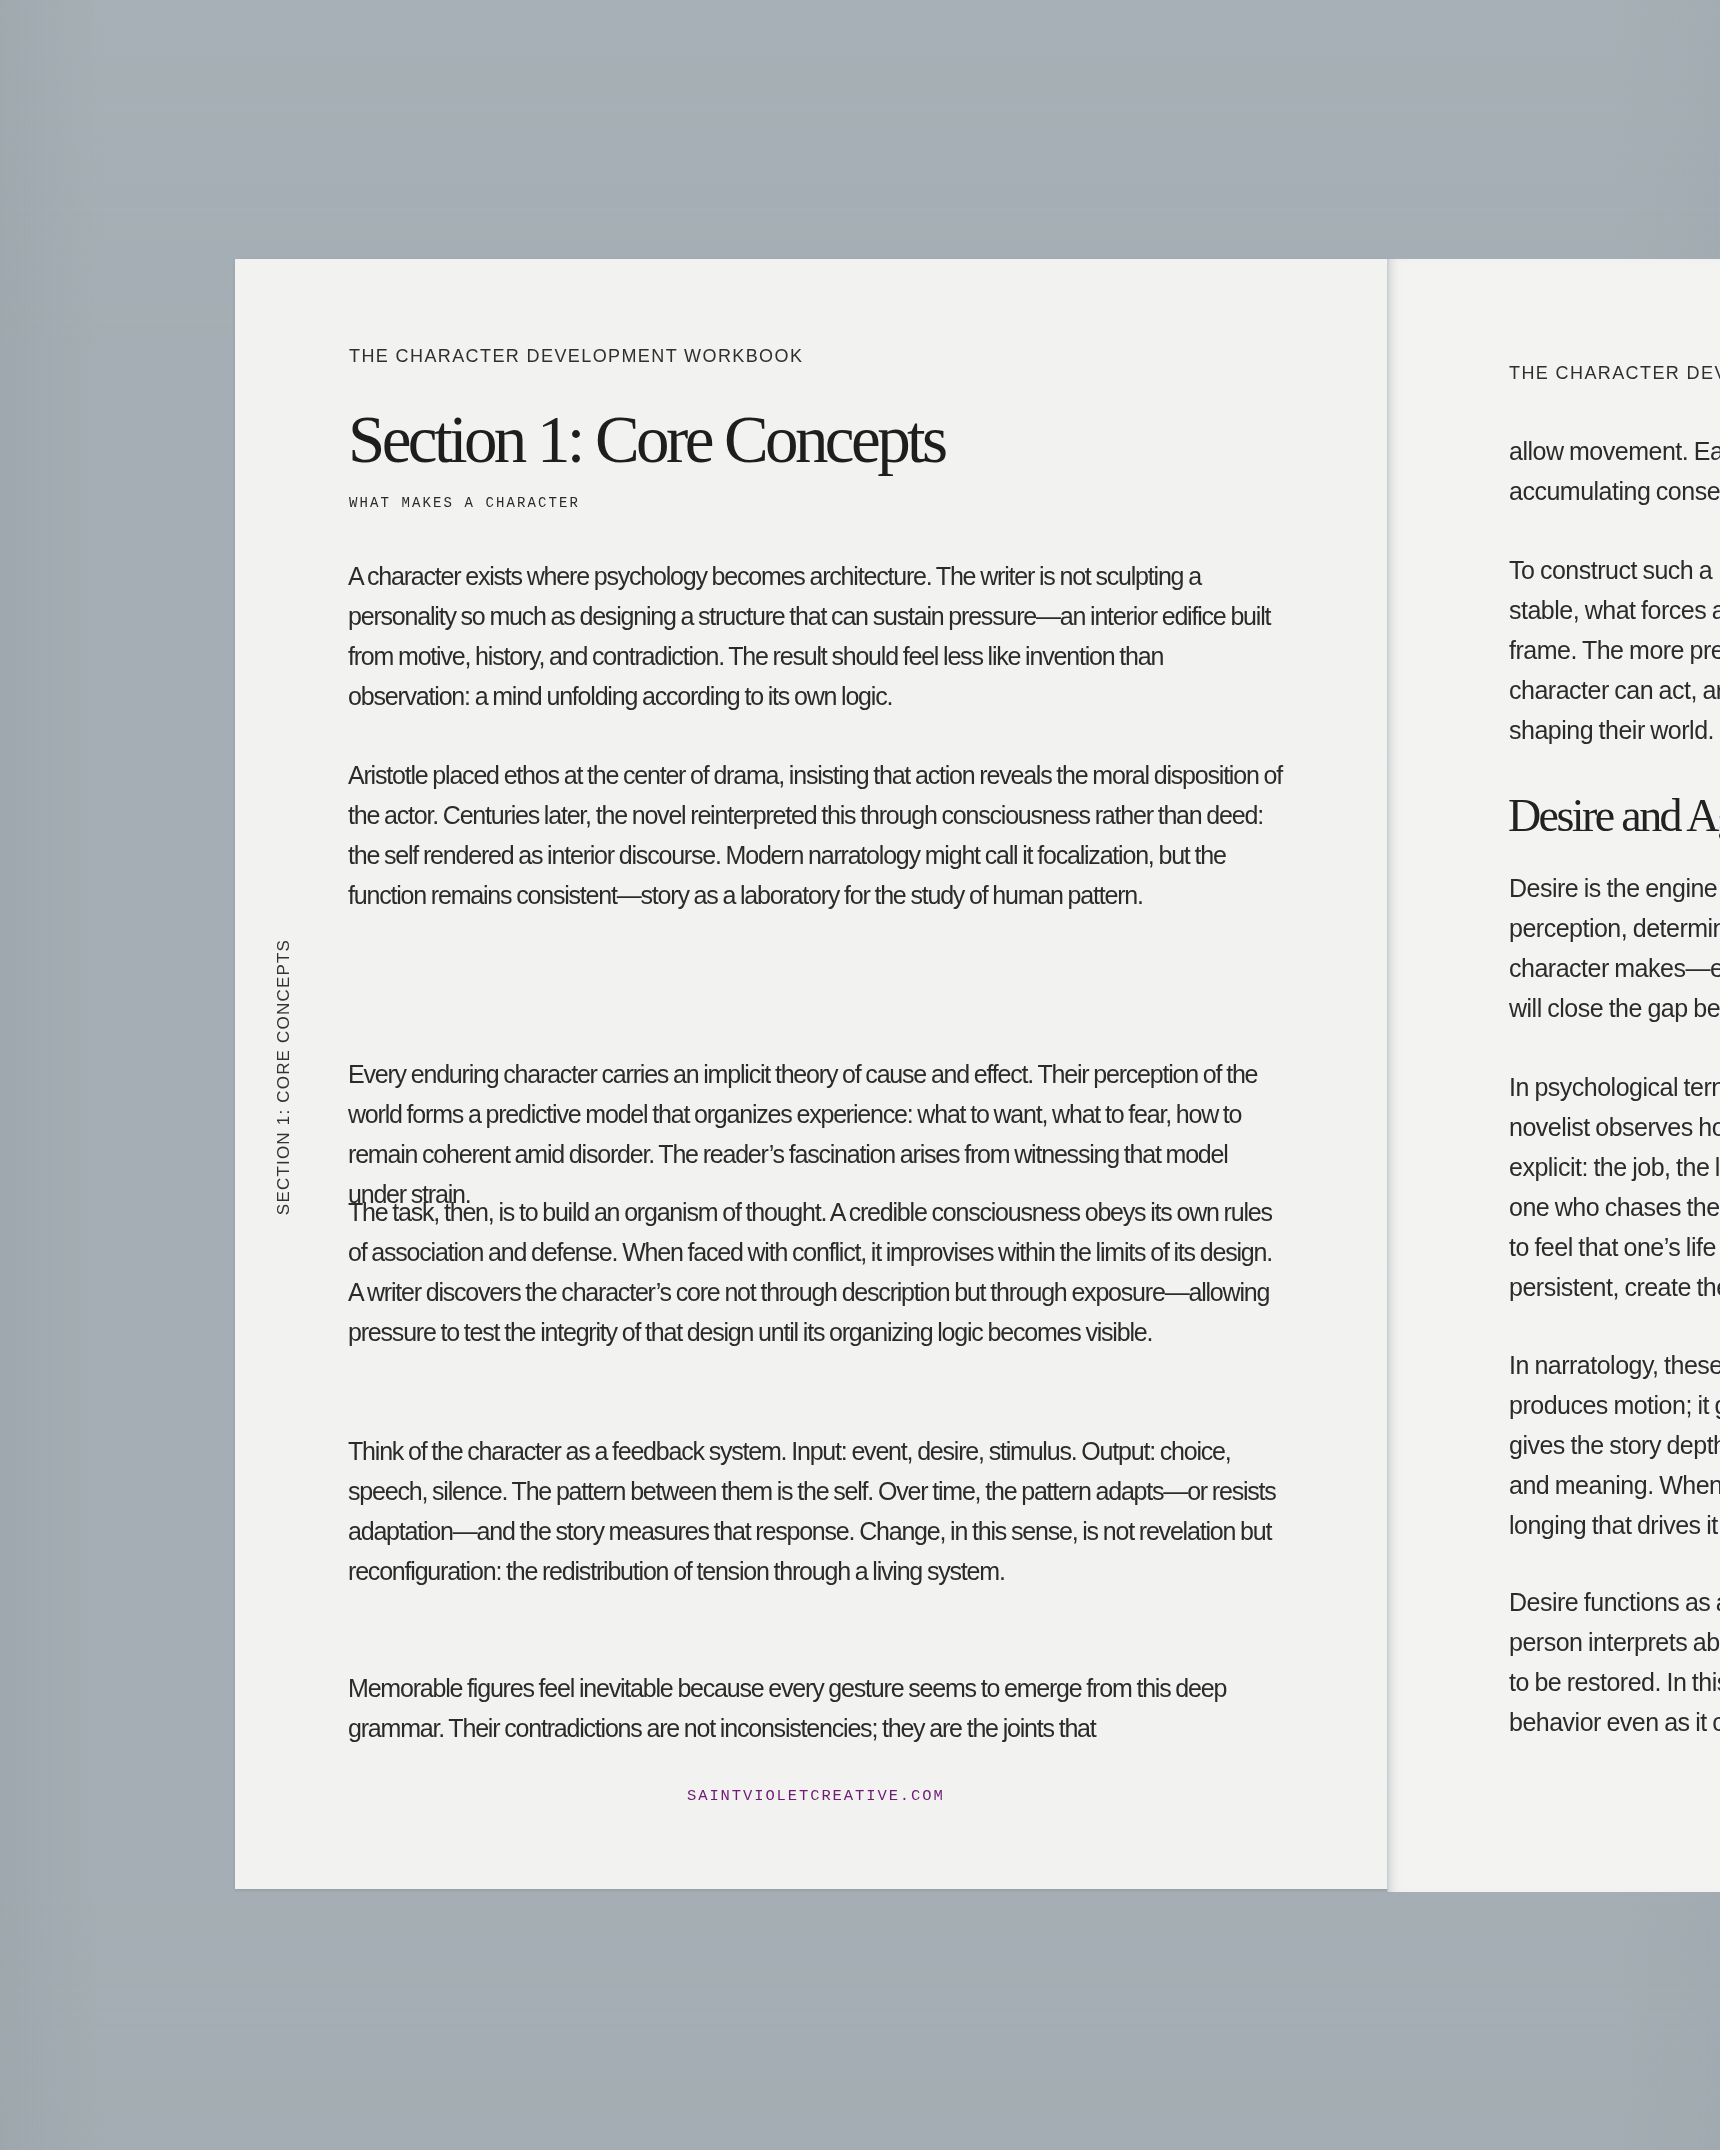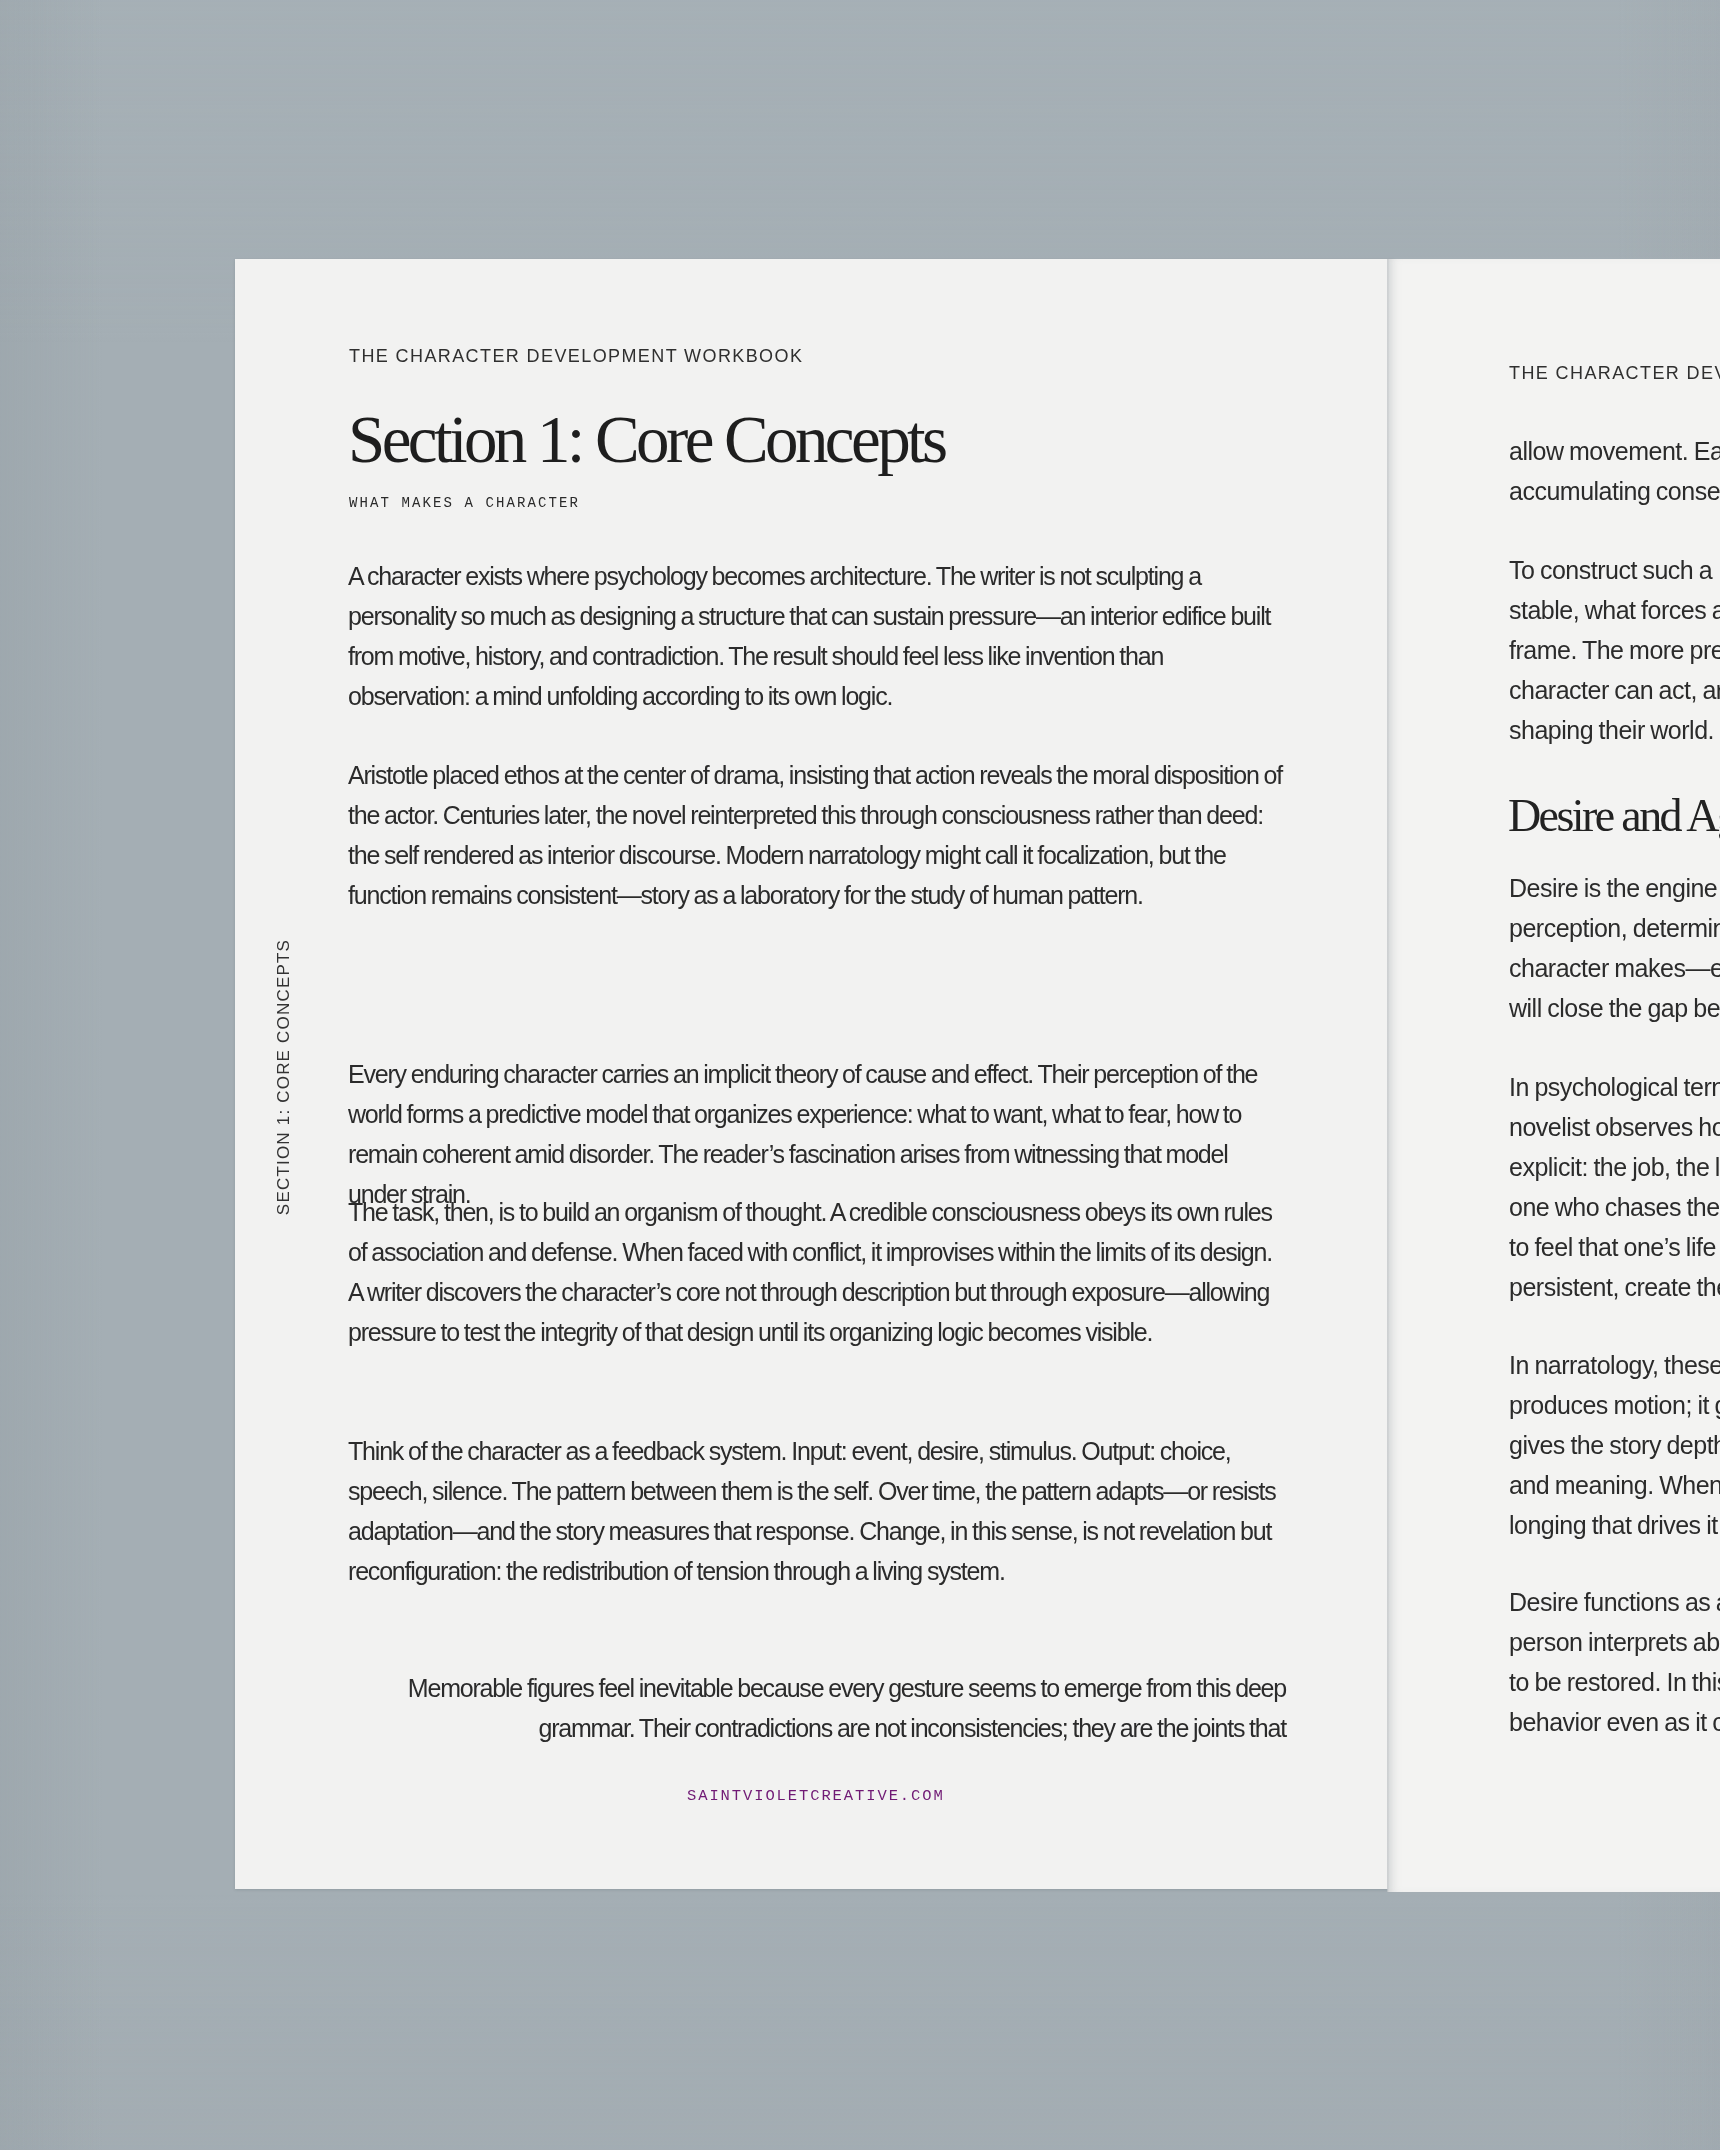--- a/index.html
+++ b/index.html
@@ -69,21 +69,21 @@
 <h1 class="title">Section 1: Core Concepts</h1>
 <div class="subtitle">WHAT MAKES A CHARACTER</div>
 
 <div class="side-label">SECTION 1: CORE CONCEPTS</div>
 
 <p class="para left-para" style="top:556px;">A character exists where psychology becomes architecture. The writer is not sculpting a personality so much as designing a structure that can sustain pressure—an interior edifice built from motive, history, and contradiction. The result should feel less like invention than observation: a mind unfolding according to its own logic.</p>
 <p class="para left-para" style="top:755px;">Aristotle placed ethos at the center of drama, insisting that action reveals the moral disposition of the actor. Centuries later, the novel reinterpreted this through consciousness rather than deed: the self rendered as interior discourse. Modern narratology might call it focalization, but the function remains consistent—story as a laboratory for the study of human pattern.</p>
 <p class="para left-para" style="top:1054px;">Every enduring character carries an implicit theory of cause and effect. Their perception of the world forms a predictive model that organizes experience: what to want, what to fear, how to remain coherent amid disorder. The reader’s fascination arises from witnessing that model under strain.</p>
 <p class="para left-para" style="top:1192px;">The task, then, is to build an organism of thought. A credible consciousness obeys its own rules of association and defense. When faced with conflict, it improvises within the limits of its design. A writer discovers the character’s core not through description but through exposure—allowing pressure to test the integrity of that design until its organizing logic becomes visible.</p>
 <p class="para left-para" style="top:1431px;">Think of the character as a feedback system. Input: event, desire, stimulus. Output: choice, speech, silence. The pattern between them is the self. Over time, the pattern adapts—or resists adaptation—and the story measures that response. Change, in this sense, is not revelation but reconfiguration: the redistribution of tension through a living system.</p>
-<p class="para left-para" style="top:1668px;text-align:right;">Memorable figures feel inevitable because every gesture seems to emerge from this deep grammar. Their contradictions are not inconsistencies; they are the joints that</p>
+<p class="para left-para" style="top:1668px;">Memorable figures feel inevitable because every gesture seems to emerge from this deep grammar. Their contradictions are not inconsistencies; they are the joints that</p>
 
 <div class="footer">SAINTVIOLETCREATIVE.COM</div>
 
 <div class="running-head" style="left:1509px; top:363px;">THE CHARACTER DEV</div>
 
 <div class="para right-para" style="top:431px;">
   <div> allow movement. Ea</div>
   <div>accumulating conse</div>
 </div>
 <div class="para right-para" style="top:550px;">

